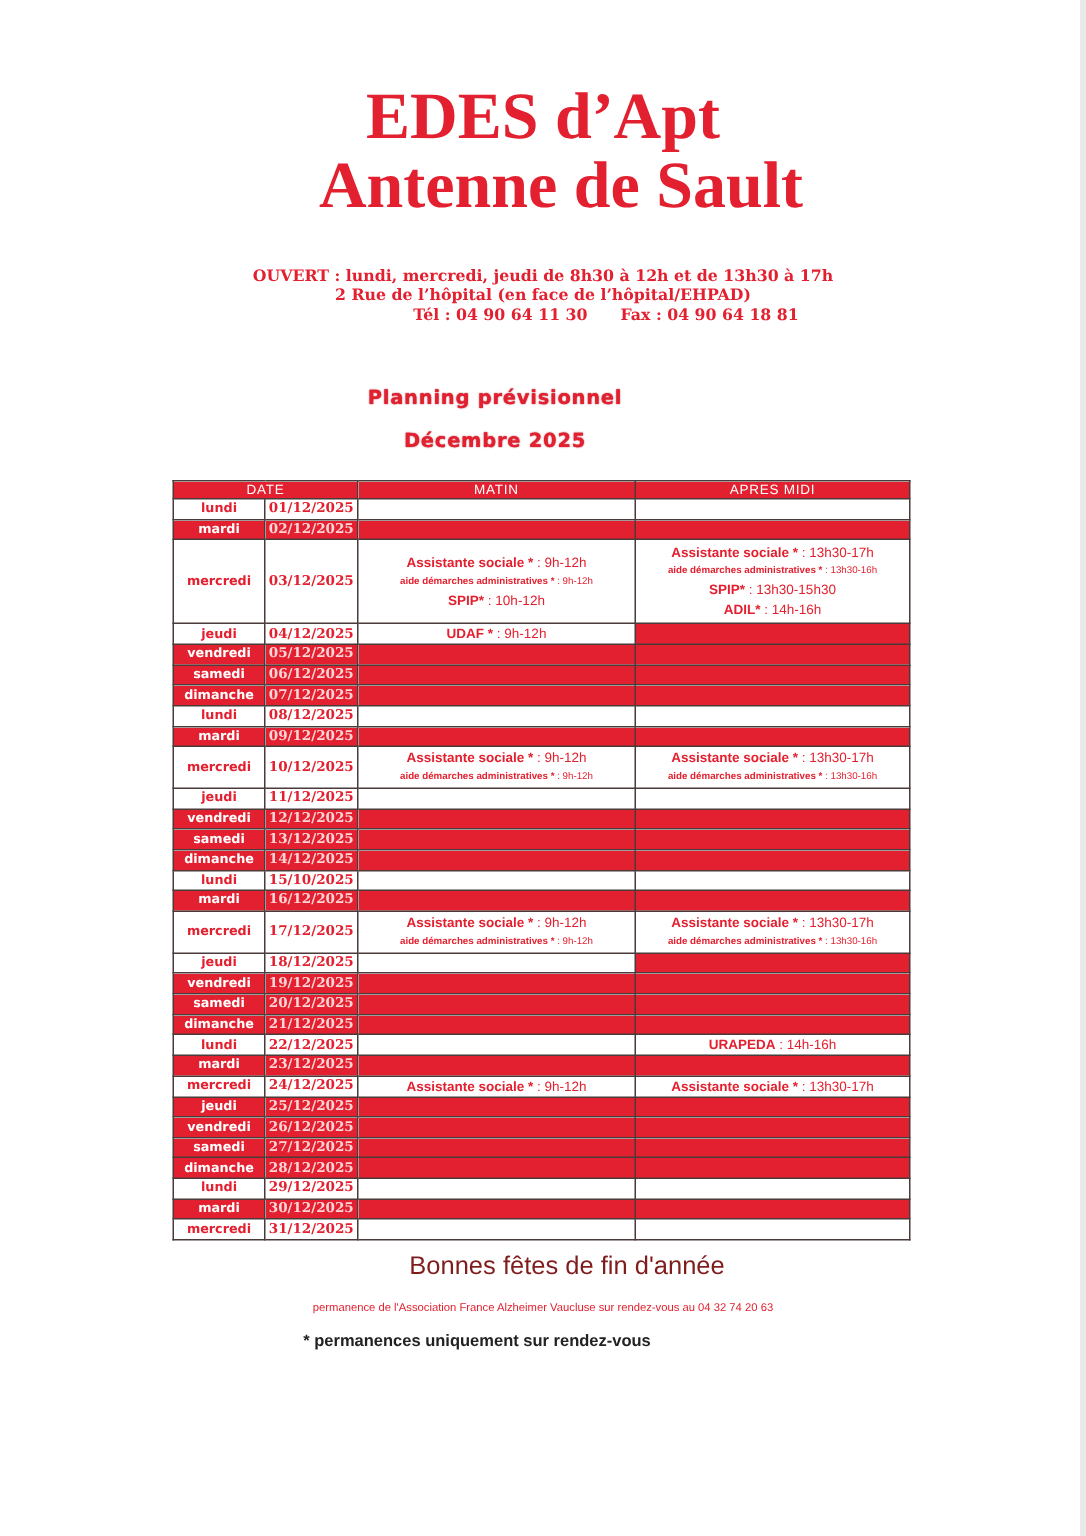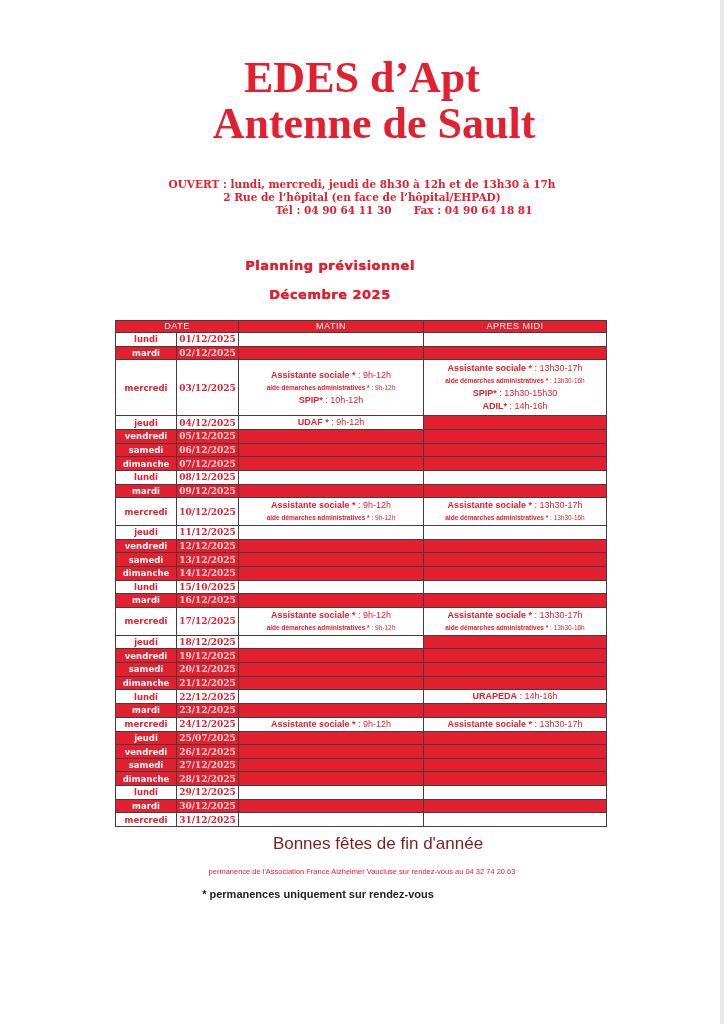--- a/index.html
+++ b/index.html
@@ -242,21 +242,21 @@
         <td class="date white">24/12/2025</td>
         <td class="slot white">
           <span class="main"><b>Assistante sociale *</b><span> : 9h-12h</span></span>
         </td>
         <td class="slot white">
           <span class="main"><b>Assistante sociale *</b><span> : 13h30-17h</span></span>
         </td>
       </tr>
       <tr class="row">
         <td class="day red">jeudi</td>
-        <td class="date red">25/07/2025</td>
+        <td class="date red">25/12/2025</td>
         <td class="slot red"></td>
         <td class="slot red"></td>
       </tr>
       <tr class="row">
         <td class="day red">vendredi</td>
         <td class="date red">26/12/2025</td>
         <td class="slot red"></td>
         <td class="slot red"></td>
       </tr>
       <tr class="row">

